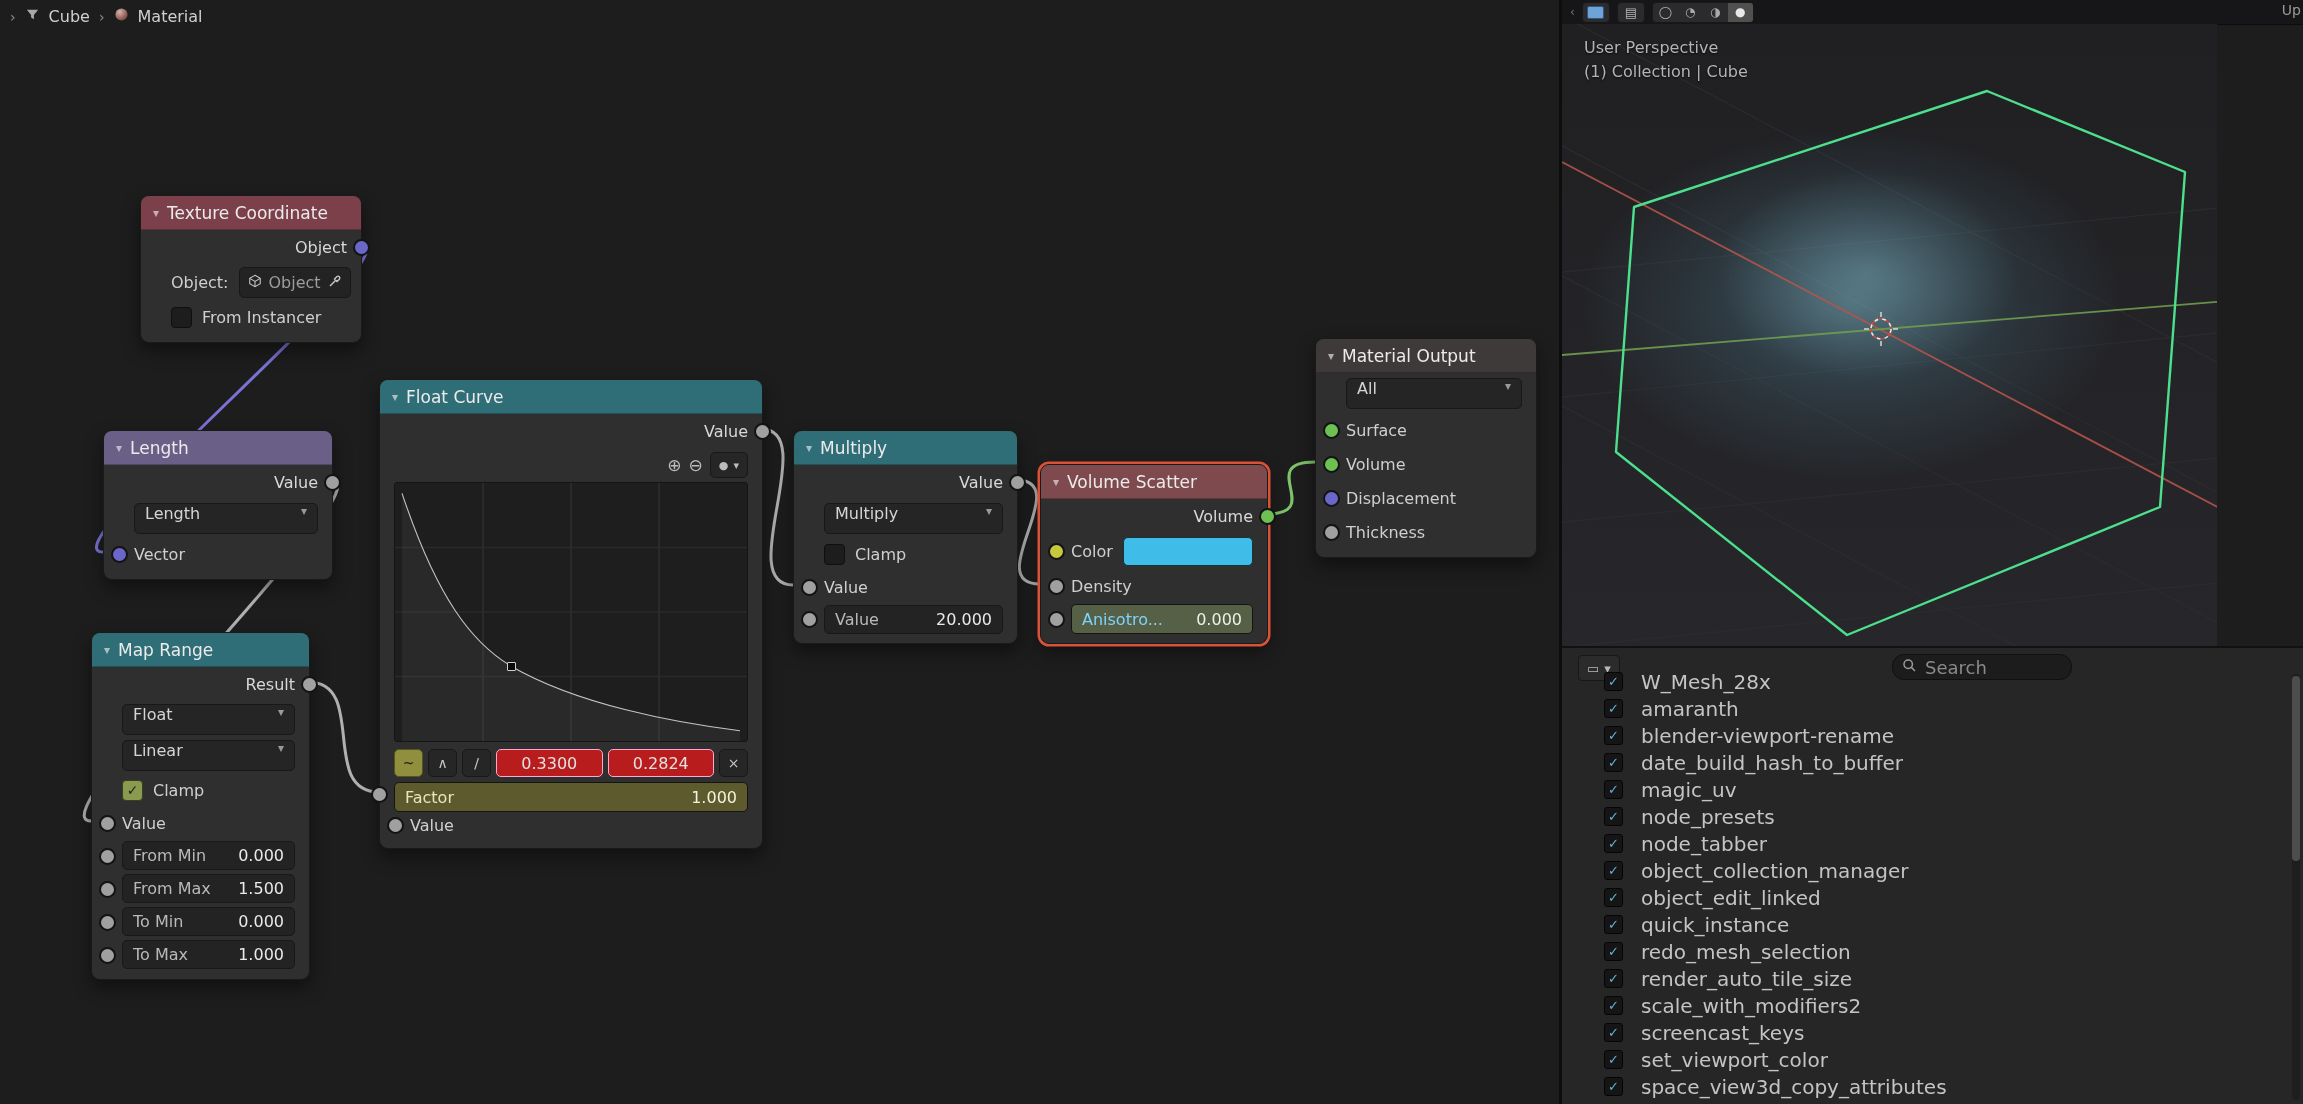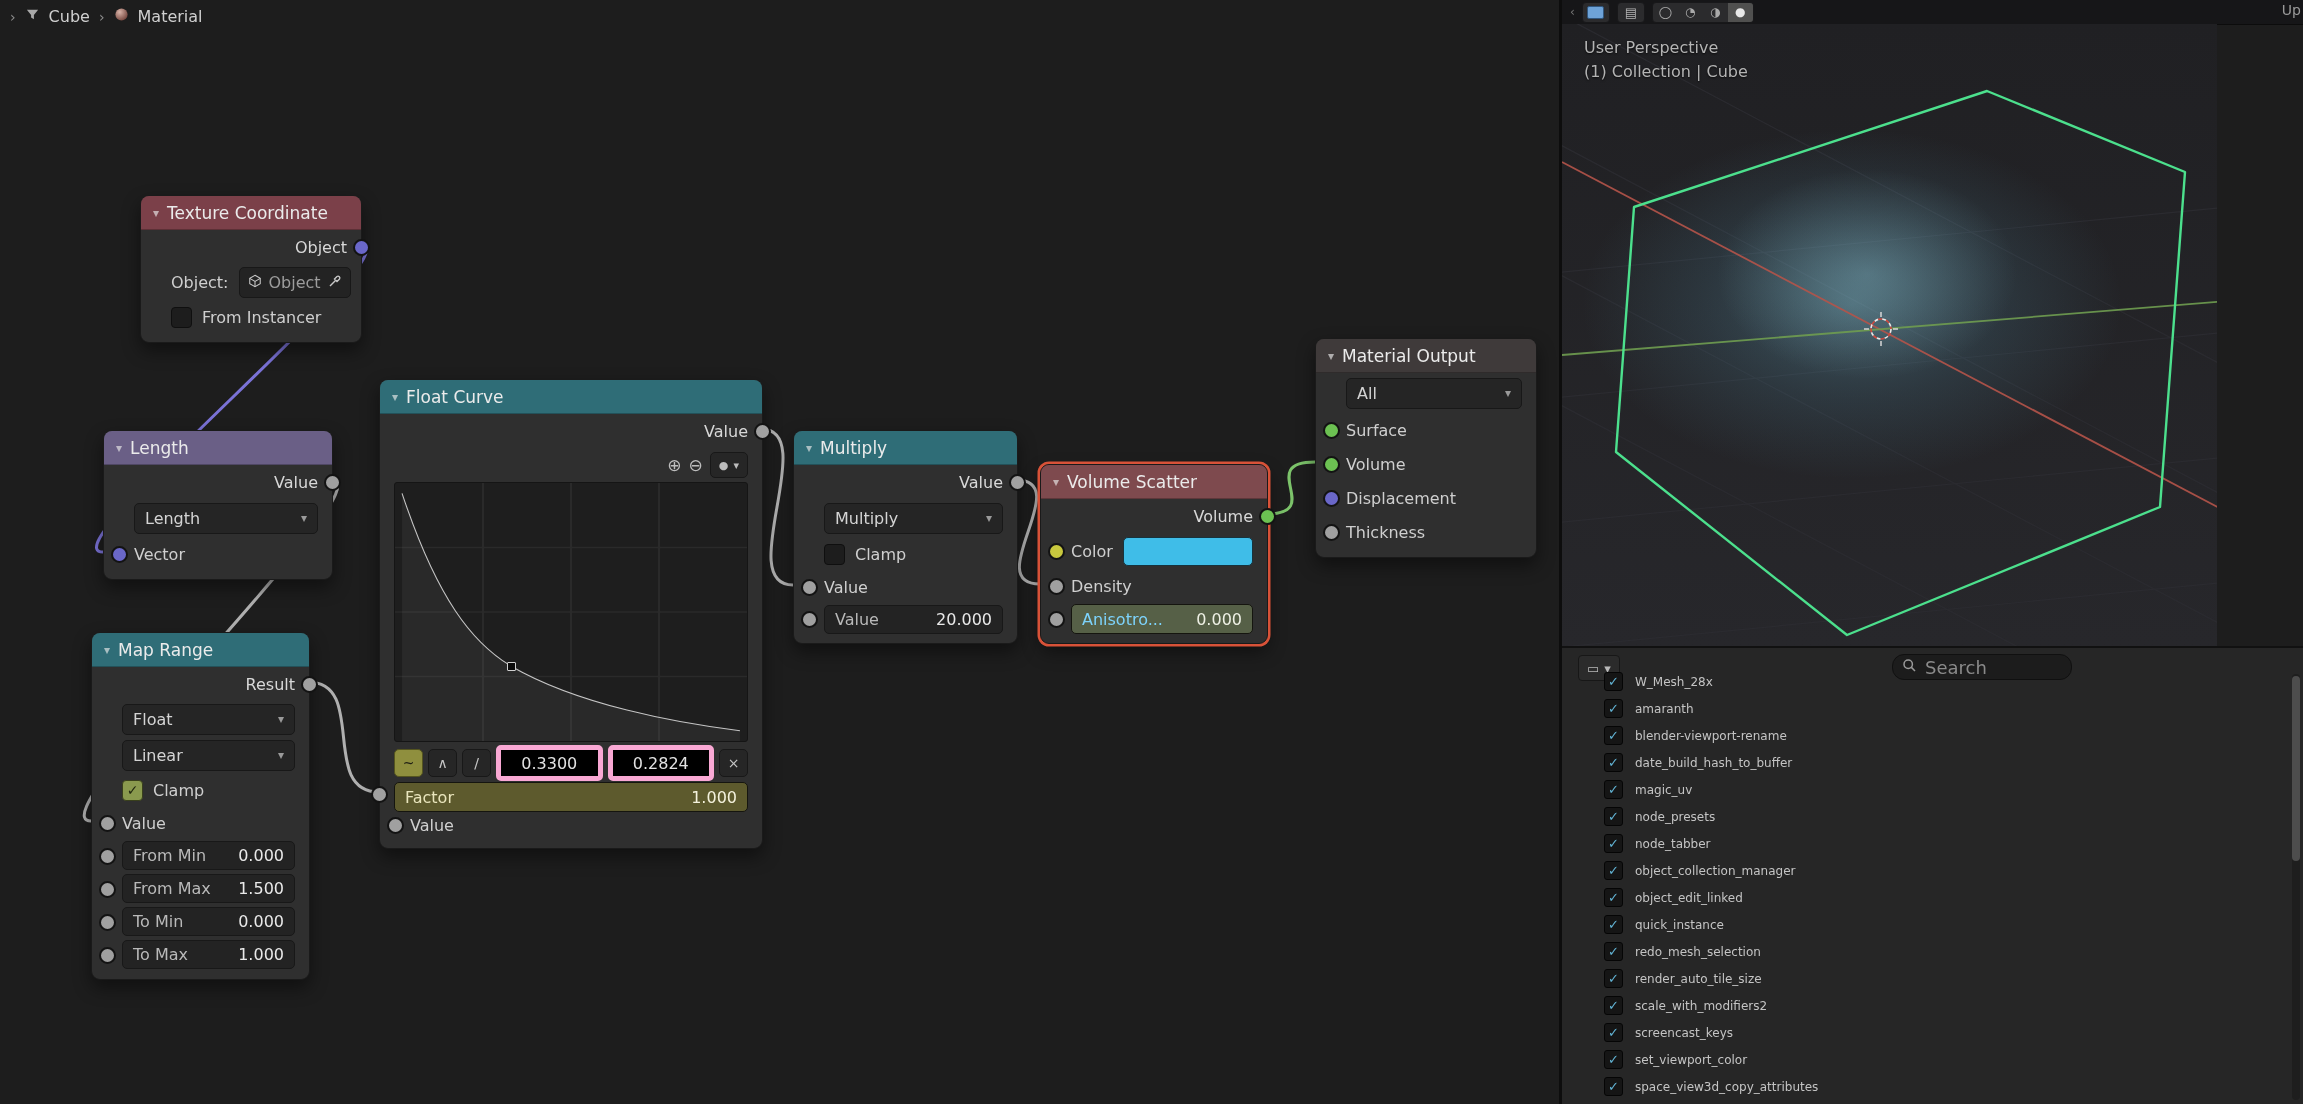--- a/index.html
+++ b/index.html
@@ -22,21 +22,21 @@
   .hd .tri{font-size:12px;opacity:.65;}
   .row{position:relative;display:flex;align-items:center;gap:10px;padding:0 14px;color:#cfcfcf;margin-left:16px;}
   .row.out{justify-content:flex-end;color:#d8d8d8;}
   .h30{height:30px}.h32{height:32px}.h33{height:33px}.h34{height:34px}.h36{height:36px}.h38{height:38px}.h40{height:40px}
 
   .sock{position:absolute;width:13px;height:13px;border-radius:50%;border:2px solid #131313;top:50%;margin-top:-8px;}
   .sock.l{left:-9px}.sock.r{right:-9px}
   .s-val{background:#a0a0a0}.s-vec{background:#6a67c9}.s-shd{background:#6cc152}.s-col{background:#c8c83e}
 
   .dd{flex:1;height:29px;background:#252525;border:1px solid #181818;border-radius:5px;display:flex;
-      align-items:center;padding:0 10px;color:#d4d4d4;}
+      align-items:flex-start;padding:0 10px;color:#d4d4d4;}
   .dd .car{margin-left:auto;color:#9a9a9a;font-size:12px;}
   .valfield{flex:1;height:27px;background:#232323;border:1px solid #181818;border-radius:5px;display:flex;
             align-items:center;justify-content:space-between;padding:0 10px;}
   .valfield .vl{color:#b9b9b9}.valfield .vv{color:#e9e9e9}
   .slider{flex:1;height:28px;border-radius:5px;border:1px solid #15150f;display:flex;align-items:center;
           justify-content:space-between;padding:0 10px;}
   .slider.olive{background:#5d5a2d}.slider.olive .vl{color:#e9e5bd}.slider.olive .vv{color:#f4f2dd}
   .slider.aniso{background:#566047}.slider.aniso .vl{color:#7dd3fc}.slider.aniso .vv{color:#eef0e5}
 
   .cb{width:19px;height:19px;border-radius:4px;background:#1d1d1d;border:1px solid #0f0f0f;display:inline-flex;
@@ -51,21 +51,21 @@
   .fctools{display:flex;justify-content:flex-end;align-items:center;gap:7px;height:34px;padding:0 14px;color:#c2c2c2;}
   .tico{font-size:17px;color:#bdbdbd;}
   .tdrop{display:flex;align-items:center;gap:5px;background:#262626;border:1px solid #181818;border-radius:5px;
          height:24px;padding:0 8px;color:#bdbdbd;font-size:11px;}
   .curvebox{margin:0 14px;height:258px;background:#1e1e1e;border:1px solid #151515;border-radius:3px;position:relative;overflow:hidden;}
   .cpt{position:absolute;left:33%;top:71%;width:7px;height:7px;margin:-4px;background:#0b0b0b;border:1px solid #cfcfcf;border-radius:1px;}
   .fcxy{display:flex;align-items:center;gap:5px;height:30px;padding:0 14px;margin-top:6px;}
   .hbtn{width:27px;height:26px;background:#262626;border:1px solid #181818;border-radius:5px;color:#c6c6c6;
         display:flex;align-items:center;justify-content:center;font-size:14px;flex:none;}
   .hbtn.act{background:#8f8f3e;color:#1f1f14;border-color:#55551f;}
-  .numf{flex:1;height:26px;background:#000000;border:5px solid #f9a8d4;border-radius:5px;display:flex;
+  .numf{flex:1;height:26px;background:#b91c1c;border:1px solid #f9a8d4;border-radius:5px;display:flex;
         align-items:center;justify-content:center;color:#e2e2e2;}
   .frow{padding:0 14px;margin-top:4px;position:relative;height:24px;display:flex;}
   .swatch{flex:1;height:27px;border-radius:5px;border:1px solid #17333d;background:#3fbde8;}
 
   
   .vsep{position:absolute;left:1559px;top:0;width:3px;height:1104px;background:#0d0d0d;z-index:4;}
   .right{position:absolute;left:1562px;top:0;width:741px;height:1104px;z-index:3;}
   .vheader{position:relative;height:24px;background:#161618;border-bottom:1px solid #0c0c0c;display:flex;
            align-items:center;gap:7px;padding-left:8px;color:#b5b5b5;font-size:13px;}
   .vchev{color:#777;font-size:12px;}
@@ -83,21 +83,21 @@
   
   .addons{position:absolute;left:0;top:646px;width:741px;height:458px;background:#262626;border-top:2px solid #111;overflow:hidden;}
   .abtn{position:absolute;left:16px;top:7px;height:24px;padding:0 8px;background:#2b2b2b;border:1px solid #171717;
         border-radius:4px;display:flex;align-items:center;gap:5px;color:#b9b9b9;font-size:13px;}
   .searchbox{position:absolute;left:330px;top:6px;width:160px;height:24px;background:#1c1c1c;border:1px solid #101010;
              border-radius:12px;display:flex;align-items:center;gap:6px;padding:0 9px;}
   .searchbox input{background:transparent;border:none;outline:none;color:#cfcfcf;font-family:"DejaVu Sans",sans-serif;
                    font-size:18px;width:110px;}
   .searchbox input::placeholder{color:#8a8a8a;}
   .alist{position:absolute;left:0;top:20px;right:0;height:438px;overflow:hidden;}
-  .arow{height:27px;display:flex;align-items:center;gap:12px;padding-left:42px;color:#c4c4c4;font-size:12px;}
+  .arow{height:27px;display:flex;align-items:center;gap:18px;padding-left:42px;color:#c4c4c4;font-size:20px;}
   .acb{width:17px;height:17px;border-radius:3px;background:#151515;border:1px solid #050505;color:#62b3d4;
        font-size:13px;display:flex;align-items:center;justify-content:center;flex:none;}
   .acb::after{content:"✓";}
   .sbtrack{position:absolute;right:3px;top:26px;width:8px;height:426px;background:#1e1e1e;border-radius:4px;}
   .sbthumb{position:absolute;left:0;top:2px;width:8px;height:185px;background:#4d4d4d;border-radius:4px;}
 </style>
 </head>
 <body>
 
 <div class="stage">

